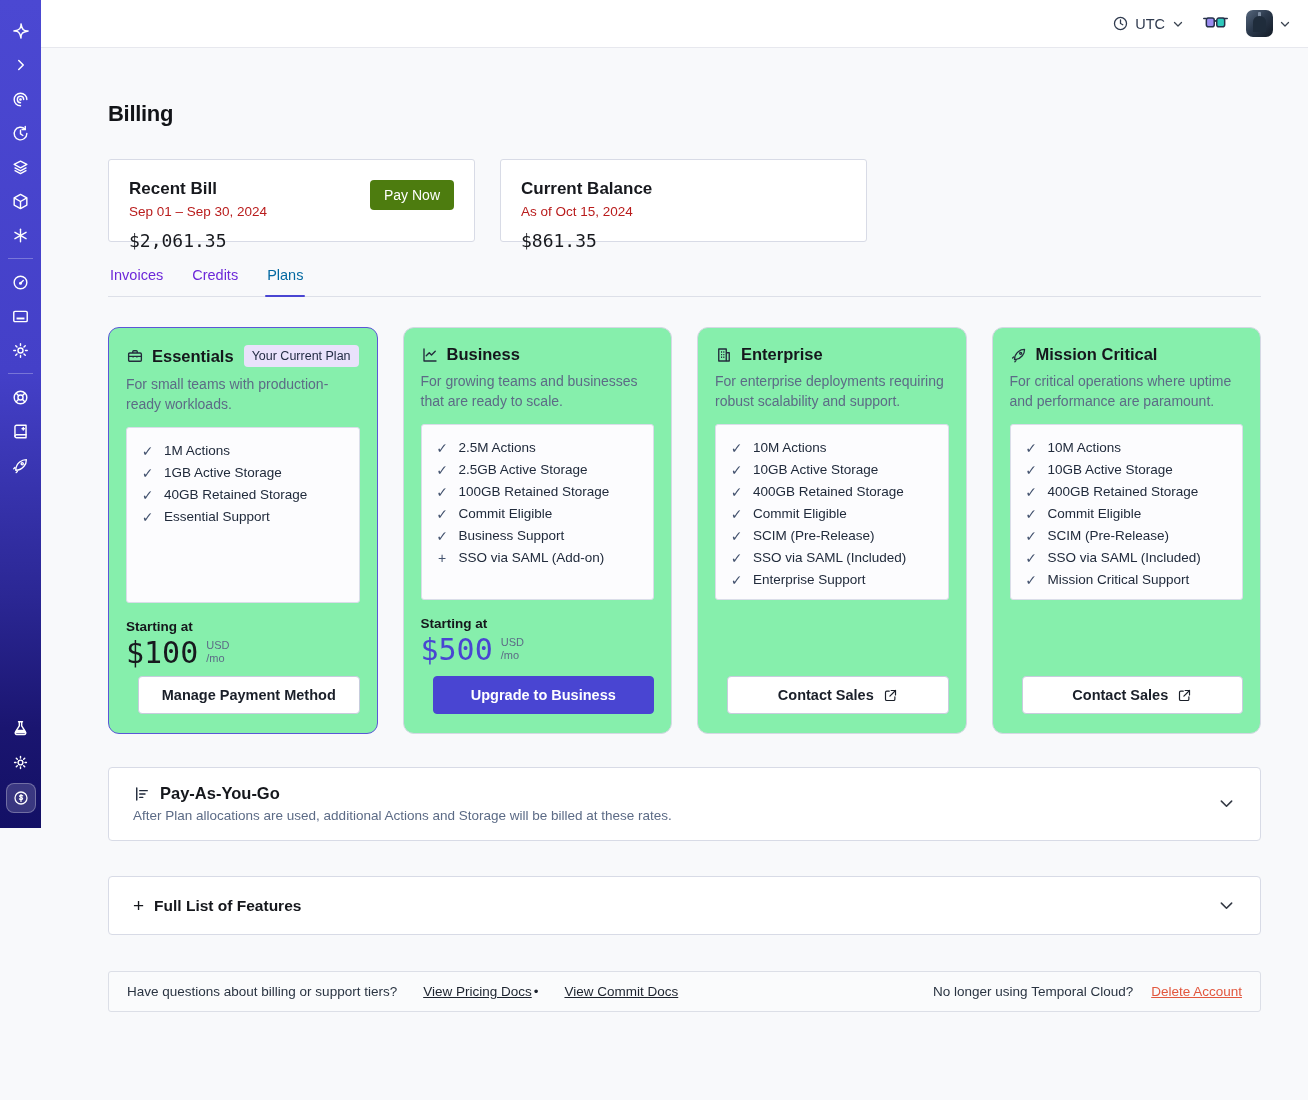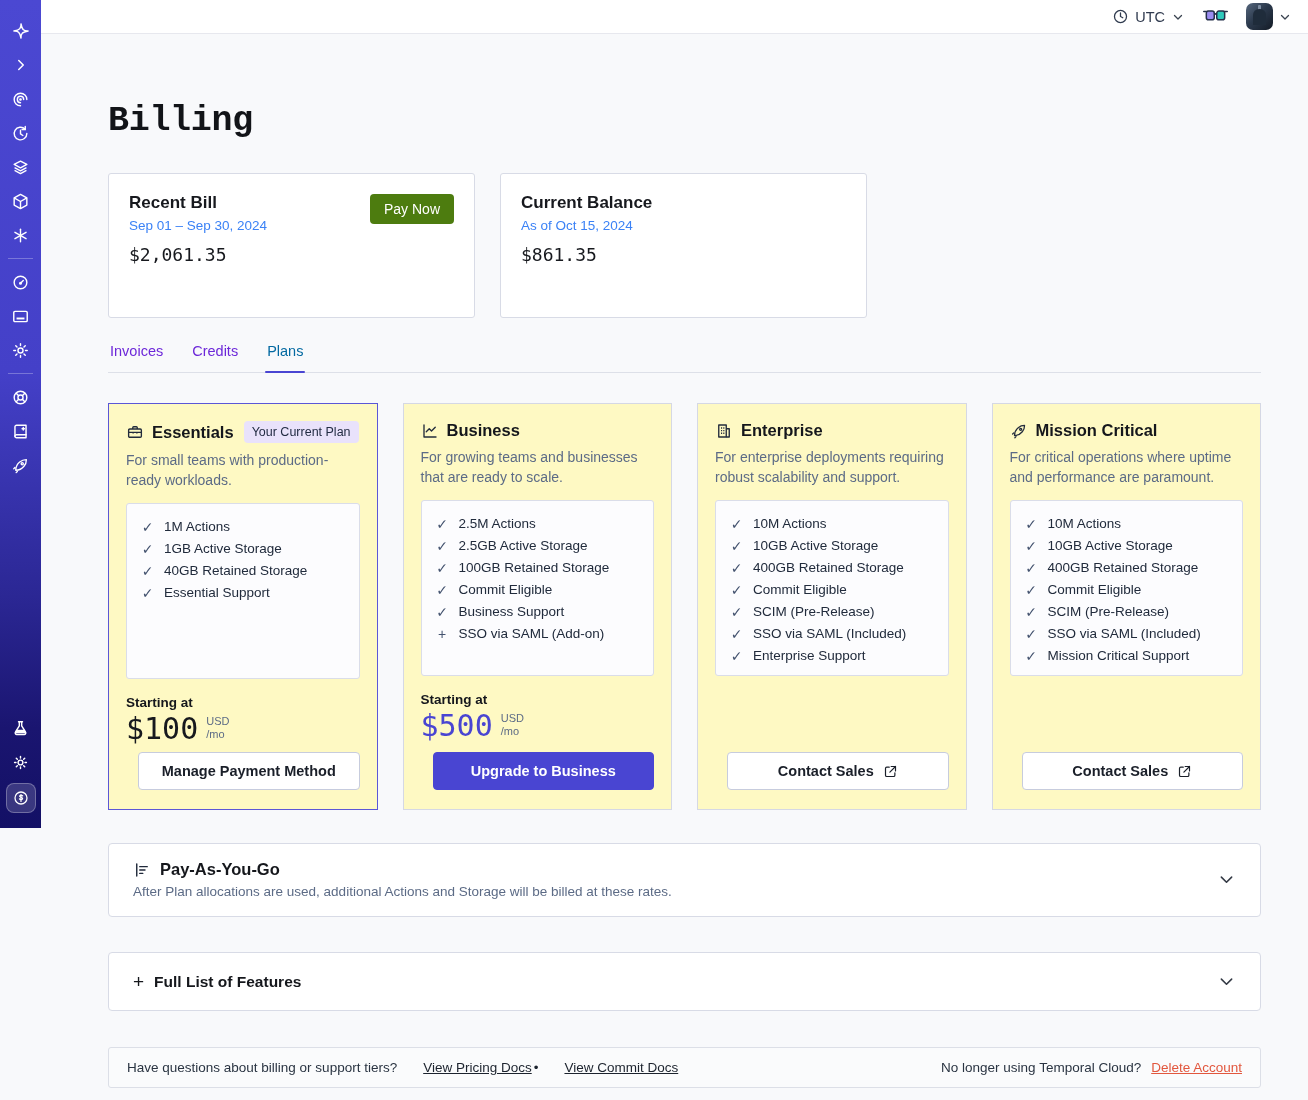--- a/index.html
+++ b/index.html
@@ -11,48 +11,48 @@
   .sidebar { position:absolute; left:0; top:0; width:41px; height:828px;
     background:linear-gradient(180deg,#4b48d2 0%,#4440c8 45%,#2b2794 72%,#1a1570 88%,#131065 100%);
     display:flex; flex-direction:column; align-items:center; padding:14px 0 15px; z-index:5; }
   .nav-item { width:34px; height:34px; display:flex; align-items:center; justify-content:center; color:#fff; flex:0 0 auto; cursor:pointer; }
   .nav-item svg { display:block; }
   .nav-divider { width:25px; height:1px; background:rgba(255,255,255,0.28); margin:6px 0; flex:0 0 auto; }
   .nav-spacer { flex:1 1 auto; }
   .nav-item.active { background:rgba(255,255,255,0.16); border:1px solid rgba(255,255,255,0.28); border-radius:8px; width:30px; height:30px; margin-top:4px; }
 
   
-  .topbar { position:absolute; left:41px; right:0; top:0; height:34px; background:#fff; border-bottom:1px solid #e7e8ee;
+  .topbar { position:absolute; left:41px; right:0; top:0; height:48px; background:#fff; border-bottom:1px solid #e7e8ee;
     display:flex; align-items:center; justify-content:flex-end; gap:18px; padding-right:16px; z-index:4; }
   .tz-picker { display:flex; align-items:center; gap:6px; color:#2f3a4e; font-size:14.5px; font-weight:500; cursor:pointer; }
   .icon-btn { display:flex; align-items:center; cursor:pointer; }
   .avatar-wrap { display:flex; align-items:center; gap:5px; cursor:pointer; }
   .avatar { width:27px; height:27px; border-radius:7px; background:linear-gradient(135deg,#56677d 0%,#2c3a4d 45%,#131b26 100%); position:relative; overflow:hidden; }
   .avatar::after { content:""; position:absolute; left:7px; top:6px; width:13px; height:16px; border-radius:6px 6px 0 0; background:#1f2c3b; box-shadow:0 -9px 0 -5px #7d8ca0; }
 
   
   .content { position:absolute; left:41px; top:44px; right:0; bottom:0; padding:0 47px 0 67px; }
-  h1.page-title { margin-top:57px; font-size:35px; font-weight:700; letter-spacing:-0.3px; color:#121418;font-family:Liberation Mono, monospace; }
+  h1.page-title { margin-top:57px; font-size:22px; font-weight:700; letter-spacing:-0.3px; color:#121418; }
 
   .summary-row { display:flex; gap:25px; margin-top:32px; }
-  .summary-card { width:367px; height:145px; background:#fff; border:1px solid #d8dbe6; border-radius:3px; padding:19px 20px; position:relative; }
+  .summary-card { width:367px; height:83px; background:#fff; border:1px solid #d8dbe6; border-radius:3px; padding:19px 20px; position:relative; }
   .summary-title { font-size:17px; font-weight:700; color:#17191e; }
-  .summary-sub { font-size:13.5px; color:#3b82f6; margin-top:5px; }
+  .summary-sub { font-size:13.5px; color:#b91c1c; margin-top:5px; }
   .summary-amount { font-size:18px; margin-top:11px; color:#17191e; }
   .pay-now-btn { position:absolute; right:20px; top:20px; background:#4d7c0f; color:#fff; border:none; border-radius:4px;
     padding:7px 14px; font-size:14px; font-weight:500; font-family:inherit; cursor:pointer; }
 
   .tabs { display:flex; gap:25px; margin-top:25px; border-bottom:1px solid #dde0e8; }
   .tab { font-size:14.5px; font-weight:500; color:#6d28d9; padding:0 2px 13px; cursor:pointer; position:relative; }
   .tab.active { color:#0369a1; }
   .tab.active::after { content:""; position:absolute; left:0; right:0; bottom:-1px; height:2px; background:#4945d2; border-radius:1px; }
 
   
   .plans-row { display:flex; gap:25px; margin-top:30px; }
-  .plan-card { flex:1 1 0; min-height:407px; background:#fef9c3; border:1px solid #d5d8e4; border-radius:0; padding:17px 17px 19px; display:flex; flex-direction:column; }
+  .plan-card { flex:1 1 0; min-height:407px; background:#86efac; border:1px solid #d5d8e4; border-radius:11px; padding:17px 17px 19px; display:flex; flex-direction:column; }
   .plan-card.current { border:1.5px solid #5b57d7; }
   .plan-head { display:flex; align-items:center; gap:8px; }
   .plan-icon { color:#232c3c; display:flex; }
   .plan-name { font-size:16.5px; font-weight:700; color:#15171c; }
   .plan-badge { background:#e9e2fb; color:#232c44; font-size:12.5px; font-weight:500; border-radius:4px; padding:4px 8px; margin-left:2px; white-space:nowrap; }
   .plan-desc { font-size:14px; line-height:20px; color:#5c6b86; margin-top:7px; }
   .feature-box { margin-top:13px; background:#fcfcfe; border:1px solid #dadde9; border-radius:3px; padding:12px 14px; height:176px; }
   .feature-row { display:flex; gap:10px; font-size:13.5px; line-height:22px; color:#212b3c; }
   .feature-mark { color:#44536f; width:13px; text-align:center; font-size:14px; flex:0 0 auto; }
   .price-block { margin-top:16px; }
@@ -78,21 +78,21 @@
   .features-head { display:flex; align-items:center; gap:10px; }
   .plus-glyph { font-size:19px; font-weight:400; color:#15171c; line-height:1; }
   .features-title { font-size:15.5px; font-weight:700; color:#15171c; }
 
   
   .footer-bar { margin-top:36px; height:41px; background:#fafbfc; border:1px solid #dcdfe7; border-radius:3px;
     display:flex; align-items:center; justify-content:space-between; padding:0 18px; font-size:13.5px; color:#2a3442; }
   .footer-left { display:flex; align-items:center; gap:2px; }
   .footer-link { color:#1c232e; text-decoration:underline; cursor:pointer;margin-left:24px; }
   .footer-sep { color:#1c232e; }
-  .footer-right { display:flex; align-items:center; gap:10px; }
+  .footer-right { display:flex; align-items:center; gap:18px; }
   .delete-link { color:#e2573e; text-decoration:underline; cursor:pointer; }
 </style>
 </head>
 <body>
 
 <aside class="sidebar">
   <div class="nav-item">
     <svg width="20" height="20" viewBox="0 0 24 24" fill="none" stroke="currentColor" stroke-width="1.7" stroke-linejoin="round">
         <path d="M12 3.5c.7 3.6 1.6 6 2.9 7.1 1.2 1 3.3 1.6 5.6 1.4-3.6.7-6 1.6-7.1 2.9-1 1.2-1.6 3.3-1.4 5.6-.7-3.6-1.6-6-2.9-7.1-1.2-1-3.3-1.6-5.6-1.4 3.6-.7 6-1.6 7.1-2.9 1-1.2 1.6-3.3 1.4-5.6z"></path>
       </svg>

